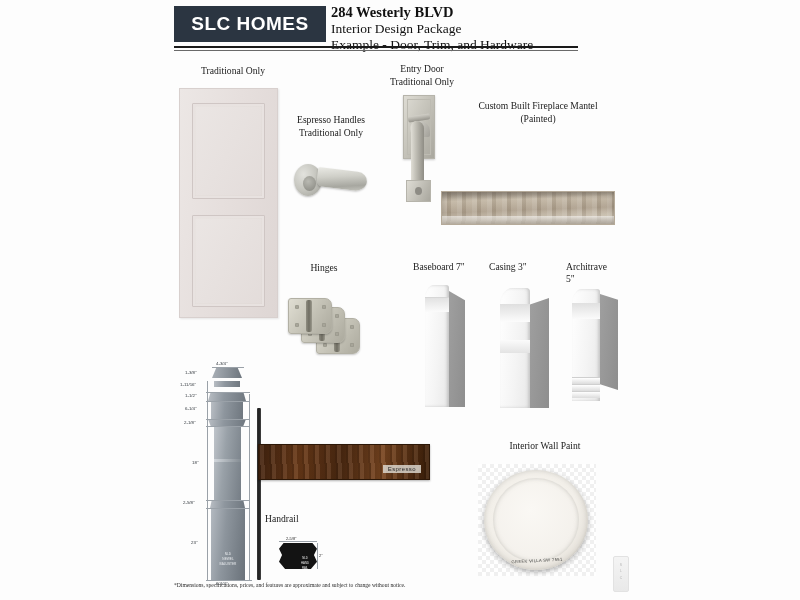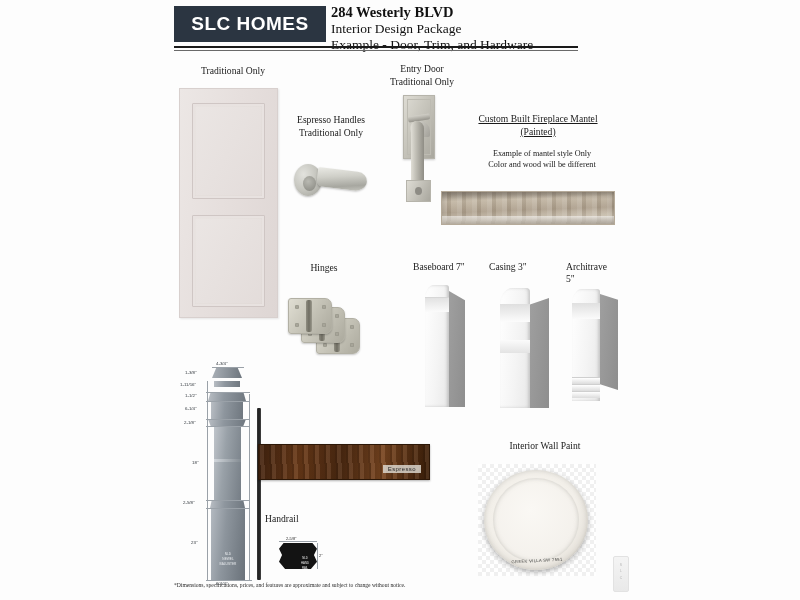--- a/index.html
+++ b/index.html
@@ -126,21 +126,21 @@
     position: absolute; left: 9px; top: 85px; width: 23px; height: 20px;
     background: linear-gradient(115deg,#dedcd4,#a9a79e);
     border: 1px solid #b6b4ab;
   }
   #entry-foot-hole {
     position: absolute; left: 8px; top: 6px; width: 7px; height: 8px;
     background: #8e8c85; border-radius: 50%;
   }
 
   
-  #mantel-label { left: 458px; top: 113px; width: 160px; text-decoration: underline; }
+  #mantel-label { left: 458px; top: 100px; width: 160px; }
   #mantel-sub { left: 462px; top: 148px; width: 160px; }
   #mantel-img {
     left: 441px; top: 191px; width: 172px; height: 32px;
     background:
       linear-gradient(180deg, rgba(120,110,98,.55) 0%, rgba(0,0,0,0) 22%),
       repeating-linear-gradient(91deg, rgba(255,255,255,.16) 0 5px, rgba(90,78,64,.12) 5px 9px, rgba(255,255,255,.07) 9px 15px),
       linear-gradient(178deg,#8c8376 0%,#c2b6a3 26%,#ad9f8c 55%,#cfc5b4 78%,#9a9084 100%);
     border: 1px solid #b5aa99;
     box-shadow: inset 0 -4px 7px rgba(90,80,68,.35);
   }
@@ -403,22 +403,20 @@
     <div id="entry-thumb"></div>
     <div id="entry-grip-bend"></div>
     <div id="entry-grip"></div>
     <div id="entry-foot">
       <div id="entry-foot-hole"></div>
     </div>
   </div>
 
   <div id="mantel-label" class="abs cap">Custom Built Fireplace Mantel
 (Painted)</div>
-  <div id="mantel-sub" class="abs cap-sm">Example of mantel style Only
-Color and wood will be different</div>
   <div id="mantel-img" class="abs">
     <div id="mantel-shadow"></div>
   </div>
 
   <div id="hinge-label" class="abs cap">Hinges</div>
   <div id="hinges" class="abs">
     <div id="h3" class="hinge">
       <div class="hinge-pin"></div>
       <div class="hinge-hole" style="left:6px;top:6px"></div>
       <div class="hinge-hole" style="left:6px;top:24px"></div>

